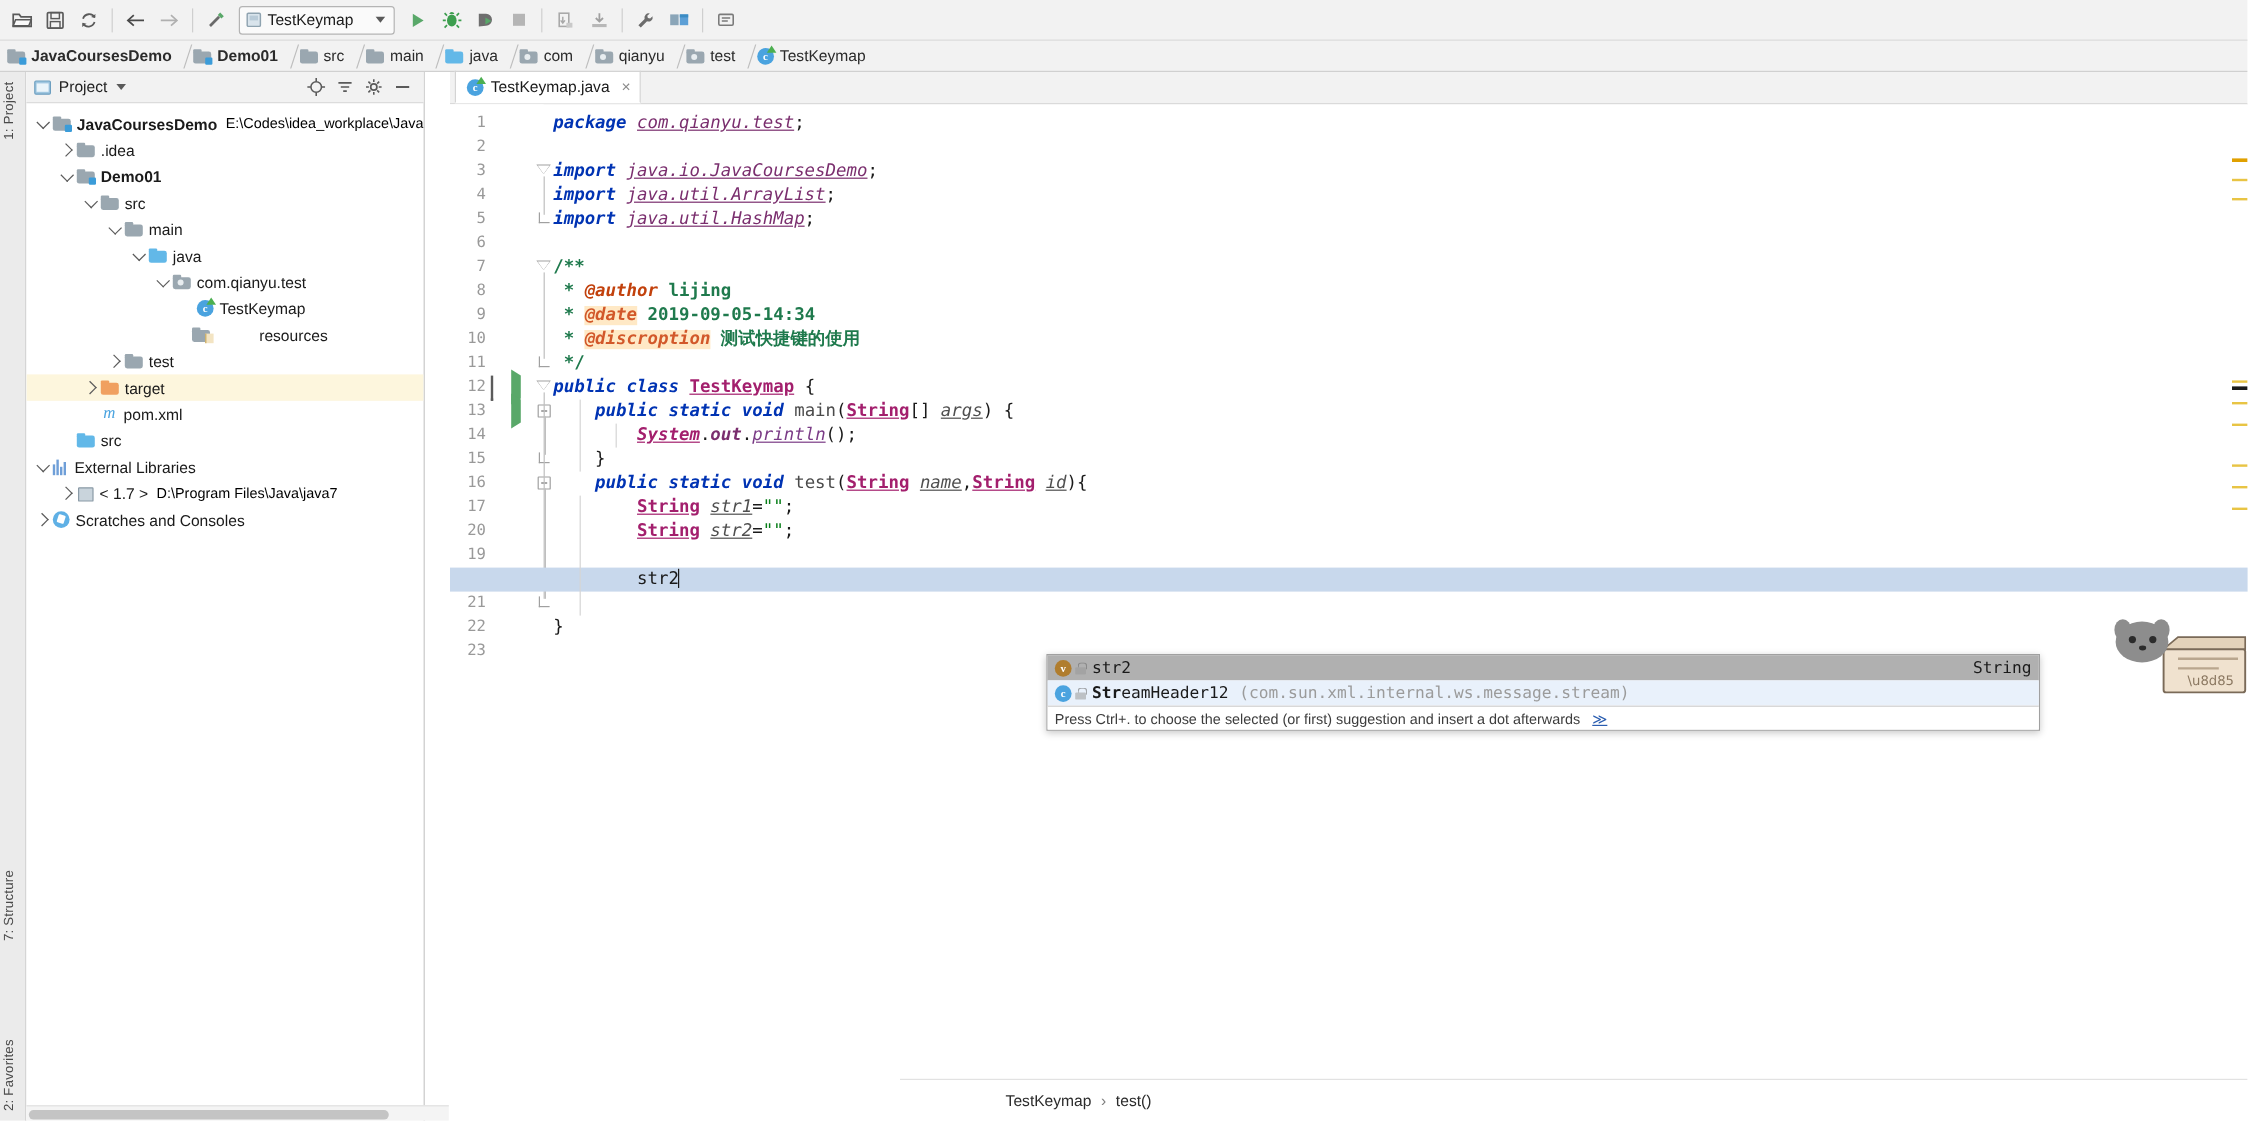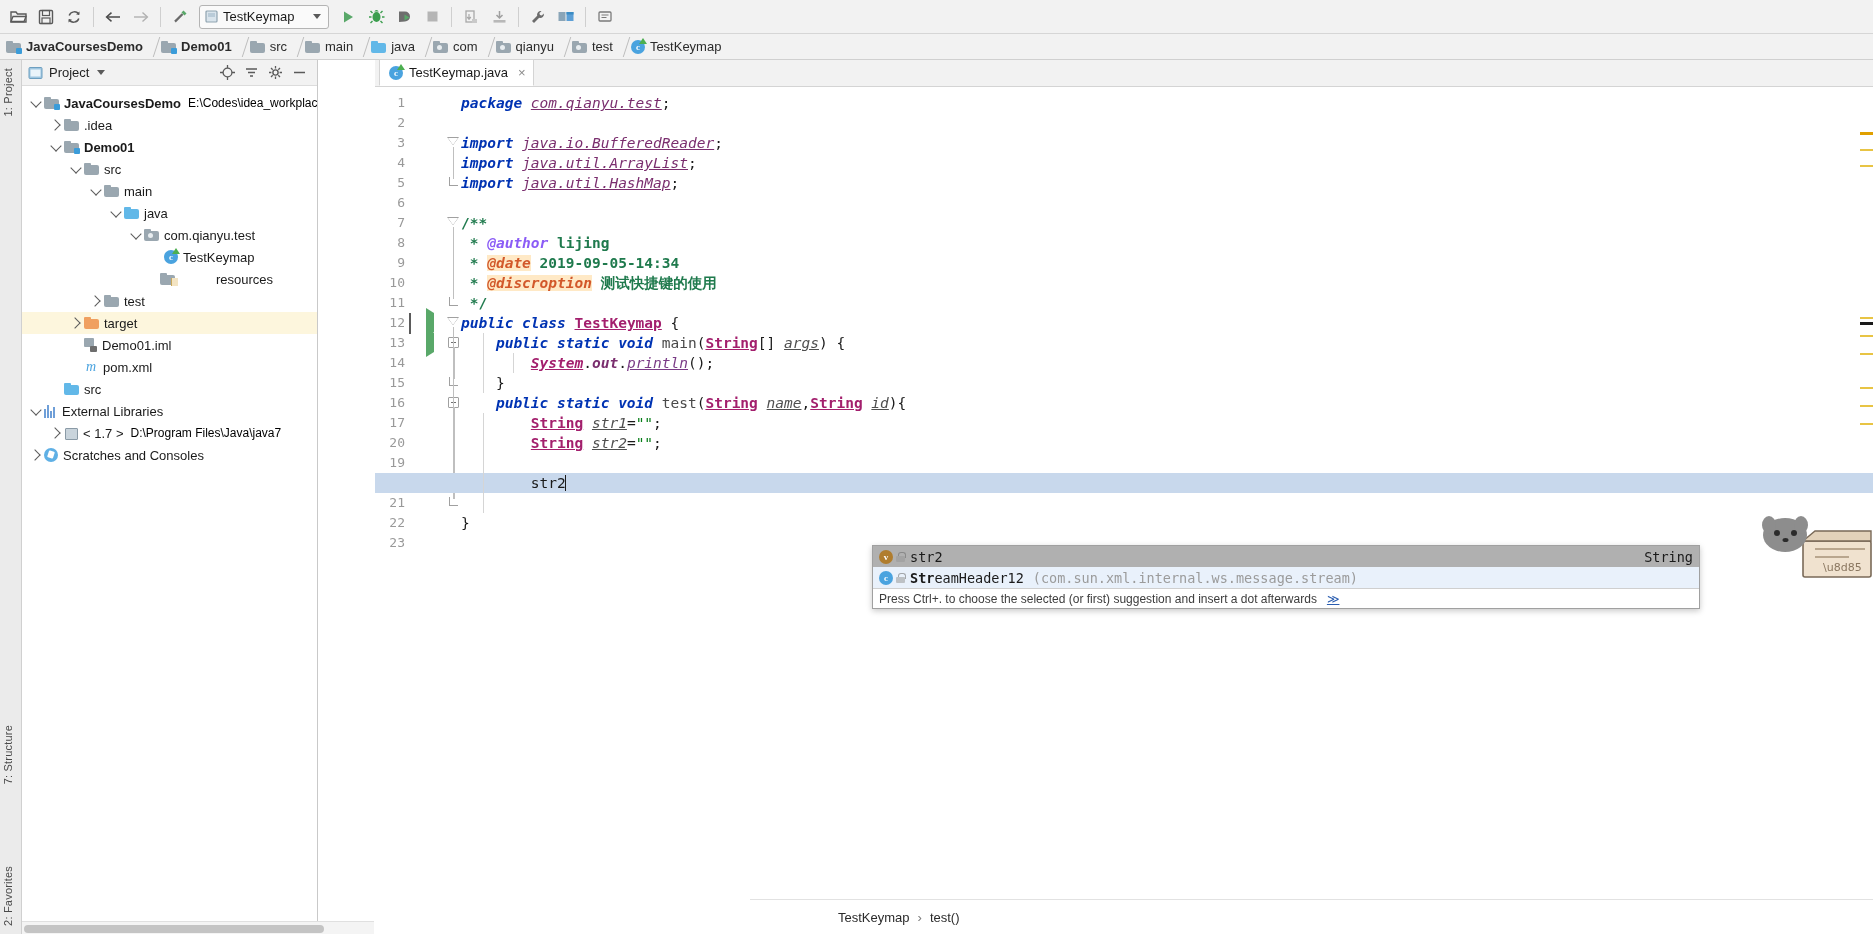--- a/index.html
+++ b/index.html
@@ -109,21 +109,21 @@
     position: absolute; left: 2px; font-size: 11px; color: #4a4a4a;
     writing-mode: vertical-rl; transform: rotate(180deg); white-space: nowrap;
     letter-spacing: .2px;
   }
   #strip-project { top: 8px; }
   #strip-structure { bottom: 150px; }
   #strip-favorites { bottom: 8px; }
 
   
   #project-panel {
-    position: absolute; left: 22px; top: 60px; width: 296px; height: 874px;
+    position: absolute; left: 22px; top: 60px; width: 332px; height: 874px;
     background: #ffffff; border-right: 1px solid #c9c9c9;
   }
   #project-header {
     height: 26px; background: #f2f2f2; border-bottom: 1px solid #dcdcdc;
     display: flex; align-items: center; padding: 0 6px;
   }
   #project-header .ph-title { font-size: 13px; color: #1f1f1f; margin-left: 6px; }
   #project-header .ph-actions { margin-left: auto; display: flex; align-items: center; gap: 9px; padding-right: 4px; }
 
   #tree {
@@ -264,21 +264,21 @@
   .kw { color: #0033b3; font-weight: bold; font-style: italic; }
   .cls-name { color: #a31f6d; font-weight: bold; text-decoration: underline; }
   .static-fld { color: #a31f6d; font-weight: bold; font-style: italic; text-decoration: underline; }
   .static-m { color: #7a2e6e; font-style: italic; font-weight: bold; }
   .field { color: #7a3b86; font-style: italic; text-decoration: underline; }
   .param { color: #4f4f4f; font-style: italic; text-decoration: underline; }
   .meth { color: #4a4a4a; }
   .pkgref { color: #7a2e6e; font-style: italic; text-decoration: underline; }
   .str { color: #067d17; }
   .cmt { color: #1f7a4d; font-weight: bold; }
-  .tag { color: #8b5cf6; font-weight: bold; font-style: italic; }
+  .tag { color: #c2410c; font-weight: bold; font-style: italic; }
   .tag-hl { background: #ffe9c6; color: #d2582a; font-weight: bold; font-style: italic; }
   .plain { color: #1a1a1a; }
 
   .caret {
     display: inline-block; width: 1.5px; height: 16px; background: #1a1a1a;
     vertical-align: -3px; margin-left: -1px;
   }
 
   
   #completion {
@@ -674,30 +674,20 @@
         <span class="tw">
           <span class="arrow right"></span>
         </span>
         <span class="t-icon">
           <span class="folder orange">
             <span class="f-tab"></span>
             <span class="f-body"></span>
           </span>
         </span>
         <span class="t-label">target</span>
-      </div>
-      <div class="tree-row" style="padding-left: 46px;">
-        <span class="tw"></span>
-        <span class="t-icon">
-          <span class="iml-ico">
-            <span class="i-top"></span>
-            <span class="i-bot"></span>
-          </span>
-        </span>
-        <span class="t-label">Demo01.iml</span>
       </div>
       <div class="tree-row" style="padding-left: 46px;">
         <span class="tw"></span>
         <span class="t-icon">
           <span class="mvn-ico">m</span>
         </span>
         <span class="t-label">pom.xml</span>
       </div>
       <div class="tree-row" style="padding-left: 26px;">
         <span class="tw"></span>
@@ -799,21 +789,21 @@
         <div class="fold-line" style="top: 60px; height: 32px; left: 6px; position: absolute;"></div>
         <div class="fold-line" style="top: 140px; height: 72px; left: 6px; position: absolute;"></div>
         <div class="fold-line" style="top: 240px; height: 172px; left: 6px; position: absolute;"></div>
         <div class="fold-line" style="top: 260px; height: 32px; left: 7px; position: absolute;"></div>
         <div class="fold-line" style="top: 320px; height: 92px; left: 7px; position: absolute;"></div>
       </div>
     <div id="code">
         <div class="cur-line-hl" style="top: 386px; left: -78px; right: -1000px;"></div>
         <div class="cline" style="top: 6px;"><span class="kw">package </span><span class="pkgref">com.qianyu.test</span><span class="plain">;</span></div>
         <div class="cline" style="top: 26px;"></div>
-        <div class="cline" style="top: 46px;"><span class="kw">import </span><span class="pkgref">java.io.BufferedReader</span><span class="plain">;</span></div>
+        <div class="cline" style="top: 46px;"><span class="kw">import </span><span class="pkgref">java.io.JavaCoursesDemo</span><span class="plain">;</span></div>
         <div class="cline" style="top: 66px;"><span class="kw">import </span><span class="pkgref">java.util.ArrayList</span><span class="plain">;</span></div>
         <div class="cline" style="top: 86px;"><span class="kw">import </span><span class="pkgref">java.util.HashMap</span><span class="plain">;</span></div>
         <div class="cline" style="top: 106px;"></div>
         <div class="cline" style="top: 126px;"><span class="cmt">/**</span></div>
         <div class="cline" style="top: 146px;"><span class="cmt"> * </span><span class="tag">@author</span><span class="cmt"> lijing</span></div>
         <div class="cline" style="top: 166px;"><span class="cmt"> * </span><span class="tag-hl">@date</span><span class="cmt"> 2019-09-05-14:34</span></div>
         <div class="cline" style="top: 186px;"><span class="cmt"> * </span><span class="tag-hl">@discroption</span><span class="cmt"> 测试快捷键的使用</span></div>
         <div class="cline" style="top: 206px;"><span class="cmt"> */</span></div>
         <div class="cline" style="top: 226px;"><span class="kw">public class </span><span class="cls-name">TestKeymap</span><span class="plain"> {</span></div>
         <div class="cline" style="top: 246px;"><span class="kw">    public static void </span><span class="meth">main</span><span class="plain">(</span><span class="cls-name">String</span><span class="plain">[] </span><span class="param">args</span><span class="plain">) {</span></div>

